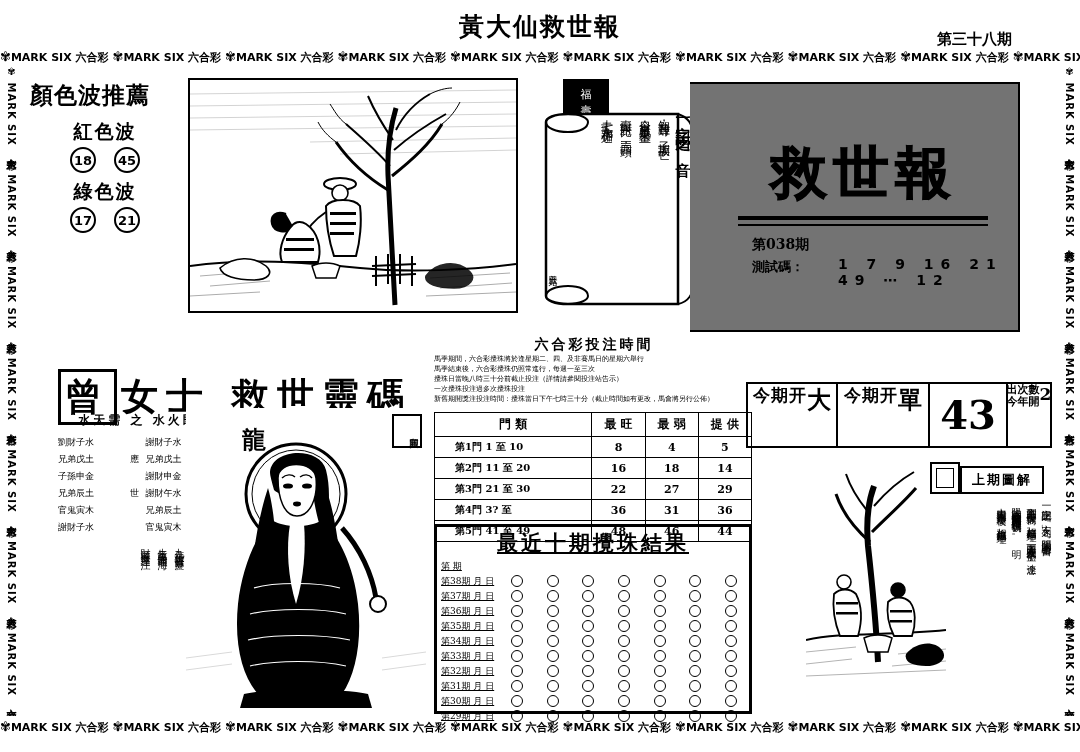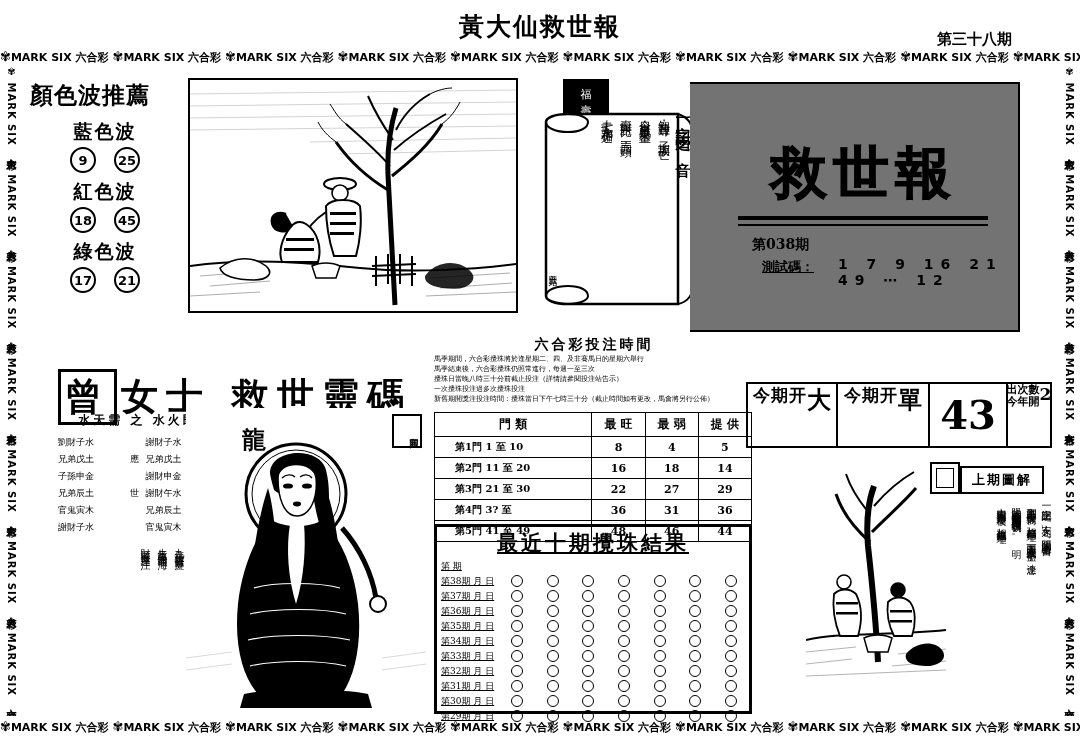--- a/index.html
+++ b/index.html
@@ -109,23 +109,22 @@
     font-family:"DejaVu Serif","Liberation Serif",serif;
     -webkit-text-stroke:1px #000;
   }
   .rpanel .rule1 { position:absolute; left:48px; top:132px; width:250px; height:4px; background:#000;}
   .rpanel .rule2 { position:absolute; left:48px; top:140px; width:250px; height:2px; background:#000;}
   .rpanel .issue-no {
     position:absolute; left:62px; top:152px; font-size:14px; font-weight:bold;
     font-family:"DejaVu Serif","Liberation Serif",serif;
   }
   .rpanel .testlabel {
-    position:absolute; left:72px; top:174px; font-size:13px; font-weight:bold;
-    font-family:"DejaVu Serif","Liberation Serif",serif;
-    text-decoration:underline;
+    position:absolute; left:62px; top:174px; font-size:13px; font-weight:bold;
+    font-family:"DejaVu Serif","Liberation Serif",serif;
   }
   .rpanel .testnums {
     position:absolute; left:148px; top:172px; font-size:14px; font-weight:bold;
     letter-spacing:7px;
   }
 
   
   .resbox {
     position:absolute; border:2px solid #000; background:#fff; text-align:center;
     font-family:"DejaVu Serif","Liberation Serif",serif;
@@ -257,27 +256,20 @@
     <div class="issue">第三十八期</div>
   </div>
 
   <div class="strip top" id="strip-top"><span class="flower">✾</span><span class="m">MARK SIX 六合彩</span><span class="flower">✾</span><span class="m">MARK SIX 六合彩</span><span class="flower">✾</span><span class="m">MARK SIX 六合彩</span><span class="flower">✾</span><span class="m">MARK SIX 六合彩</span><span class="flower">✾</span><span class="m">MARK SIX 六合彩</span><span class="flower">✾</span><span class="m">MARK SIX 六合彩</span><span class="flower">✾</span><span class="m">MARK SIX 六合彩</span><span class="flower">✾</span><span class="m">MARK SIX 六合彩</span><span class="flower">✾</span><span class="m">MARK SIX 六合彩</span><span class="flower">✾</span><span class="m">MARK SIX 六合彩</span></div>
   <div class="strip bottom" id="strip-bottom"><span class="flower">✾</span><span class="m">MARK SIX 六合彩</span><span class="flower">✾</span><span class="m">MARK SIX 六合彩</span><span class="flower">✾</span><span class="m">MARK SIX 六合彩</span><span class="flower">✾</span><span class="m">MARK SIX 六合彩</span><span class="flower">✾</span><span class="m">MARK SIX 六合彩</span><span class="flower">✾</span><span class="m">MARK SIX 六合彩</span><span class="flower">✾</span><span class="m">MARK SIX 六合彩</span><span class="flower">✾</span><span class="m">MARK SIX 六合彩</span><span class="flower">✾</span><span class="m">MARK SIX 六合彩</span><span class="flower">✾</span><span class="m">MARK SIX 六合彩</span></div>
   <div class="vstrip left" id="vstrip-left"><span>✾</span> <span>MARK SIX 六合彩</span> <span>✾</span> <span>MARK SIX 六合彩</span> <span>✾</span> <span>MARK SIX 六合彩</span> <span>✾</span> <span>MARK SIX 六合彩</span> <span>✾</span> <span>MARK SIX 六合彩</span> <span>✾</span> <span>MARK SIX 六合彩</span> <span>✾</span> <span>MARK SIX 六合彩</span>   </div>
   <div class="vstrip right" id="vstrip-right"><span>✾</span> <span>MARK SIX 六合彩</span> <span>✾</span> <span>MARK SIX 六合彩</span> <span>✾</span> <span>MARK SIX 六合彩</span> <span>✾</span> <span>MARK SIX 六合彩</span> <span>✾</span> <span>MARK SIX 六合彩</span> <span>✾</span> <span>MARK SIX 六合彩</span> <span>✾</span> <span>MARK SIX 六合彩</span>   </div>
 
   <div class="colorwave">
     <h2>顏色波推薦</h2>
-    <div class="cw-row">
-      <div class="cw-label">藍色波</div>
-      <div class="balls">
-        <div class="ball">9</div>
-        <div class="ball">25</div>
-      </div>
-    </div>
     <div class="cw-row">
       <div class="cw-label">紅色波</div>
       <div class="balls">
         <div class="ball">18</div>
         <div class="ball">45</div>
       </div>
     </div>
     <div class="cw-row">
       <div class="cw-label">綠色波</div>
       <div class="balls">

